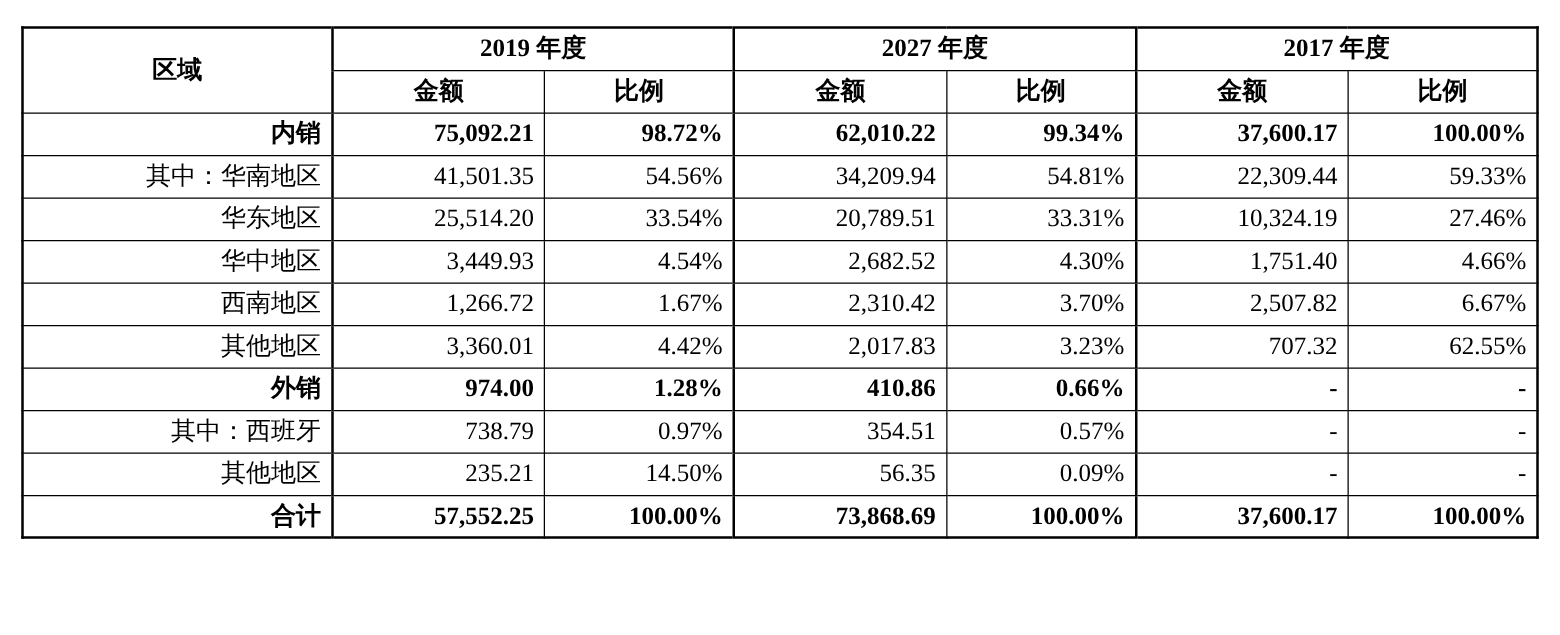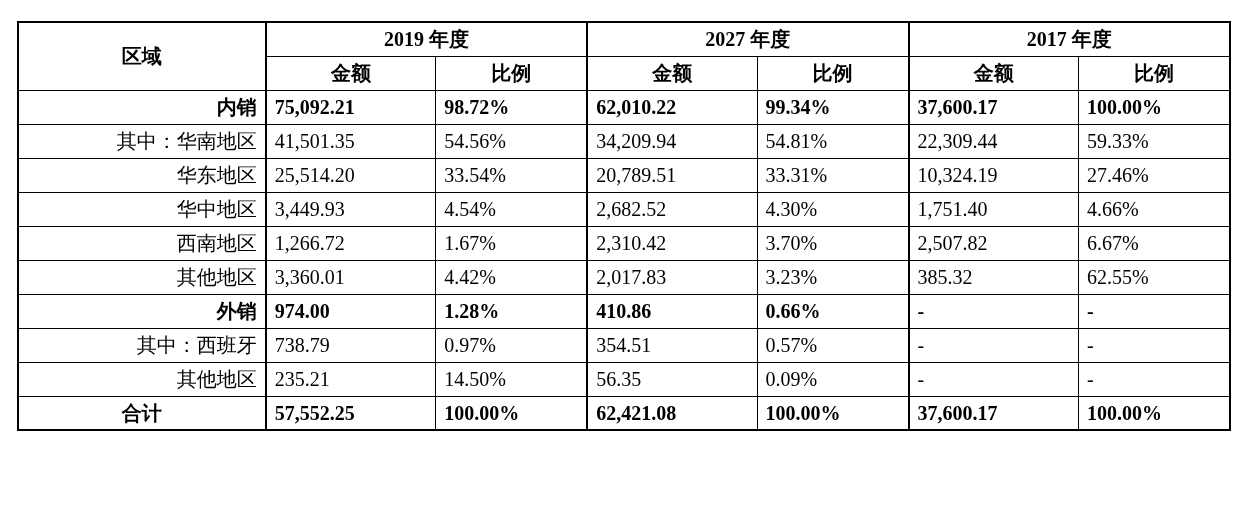--- a/index.html
+++ b/index.html
@@ -43,22 +43,22 @@
   table.fin thead th { font-weight: bold; text-align: center; }
   .col-region { width: 242px; }
   .col-amt { width: 166px; }
   .col-pct { width: 148px; }
 
   .hdr-year { font-size: 21px; }
   .hdr-sub  { font-size: 20px; }
 
   td.region { text-align: right; }
   td.region.indent2 { padding-left: 60px; }
-  td.region.center { text-align: center; border-radius: 14px; }
-  td.num { text-align: left; padding-right: 10px; }
+  td.region.center { text-align: right; border-radius: 14px; }
+  td.num { text-align: right; padding-right: 10px; }
   tr.bold td { font-weight: bold; }
 
   .thick-top td, .thick-top th { border-top: 2px solid #000; }
   .thick-bottom td { border-bottom: 2px solid #000; }
   .vline-left { border-left: 2px solid #000 !important; }
 </style>
 </head>
 <body>
 
 <div class="sheet">
@@ -133,21 +133,21 @@
           <td class="num">3.70%</td>
           <td class="num vline-left">2,507.82</td>
           <td class="num">6.67%</td>
         </tr>
         <tr>
           <td class="region indent2">其他地区</td>
           <td class="num vline-left">3,360.01</td>
           <td class="num">4.42%</td>
           <td class="num vline-left">2,017.83</td>
           <td class="num">3.23%</td>
-          <td class="num vline-left">385.32</td>
+          <td class="num vline-left">707.32</td>
           <td class="num">62.55%</td>
         </tr>
         <tr class="bold thick-top">
           <td class="region">外销</td>
           <td class="num vline-left">974.00</td>
           <td class="num">1.28%</td>
           <td class="num vline-left">410.86</td>
           <td class="num">0.66%</td>
           <td class="num vline-left">-</td>
           <td class="num">-</td>
@@ -167,20 +167,20 @@
           <td class="num">14.50%</td>
           <td class="num vline-left">56.35</td>
           <td class="num">0.09%</td>
           <td class="num vline-left">-</td>
           <td class="num">-</td>
         </tr>
         <tr class="bold thick-top thick-bottom">
           <td class="region center">合计</td>
           <td class="num vline-left">57,552.25</td>
           <td class="num">100.00%</td>
-          <td class="num vline-left">62,421.08</td>
+          <td class="num vline-left">73,868.69</td>
           <td class="num">100.00%</td>
           <td class="num vline-left">37,600.17</td>
           <td class="num">100.00%</td>
         </tr>
       </tbody>
   </table>
 </div>
 
 </body></html>

